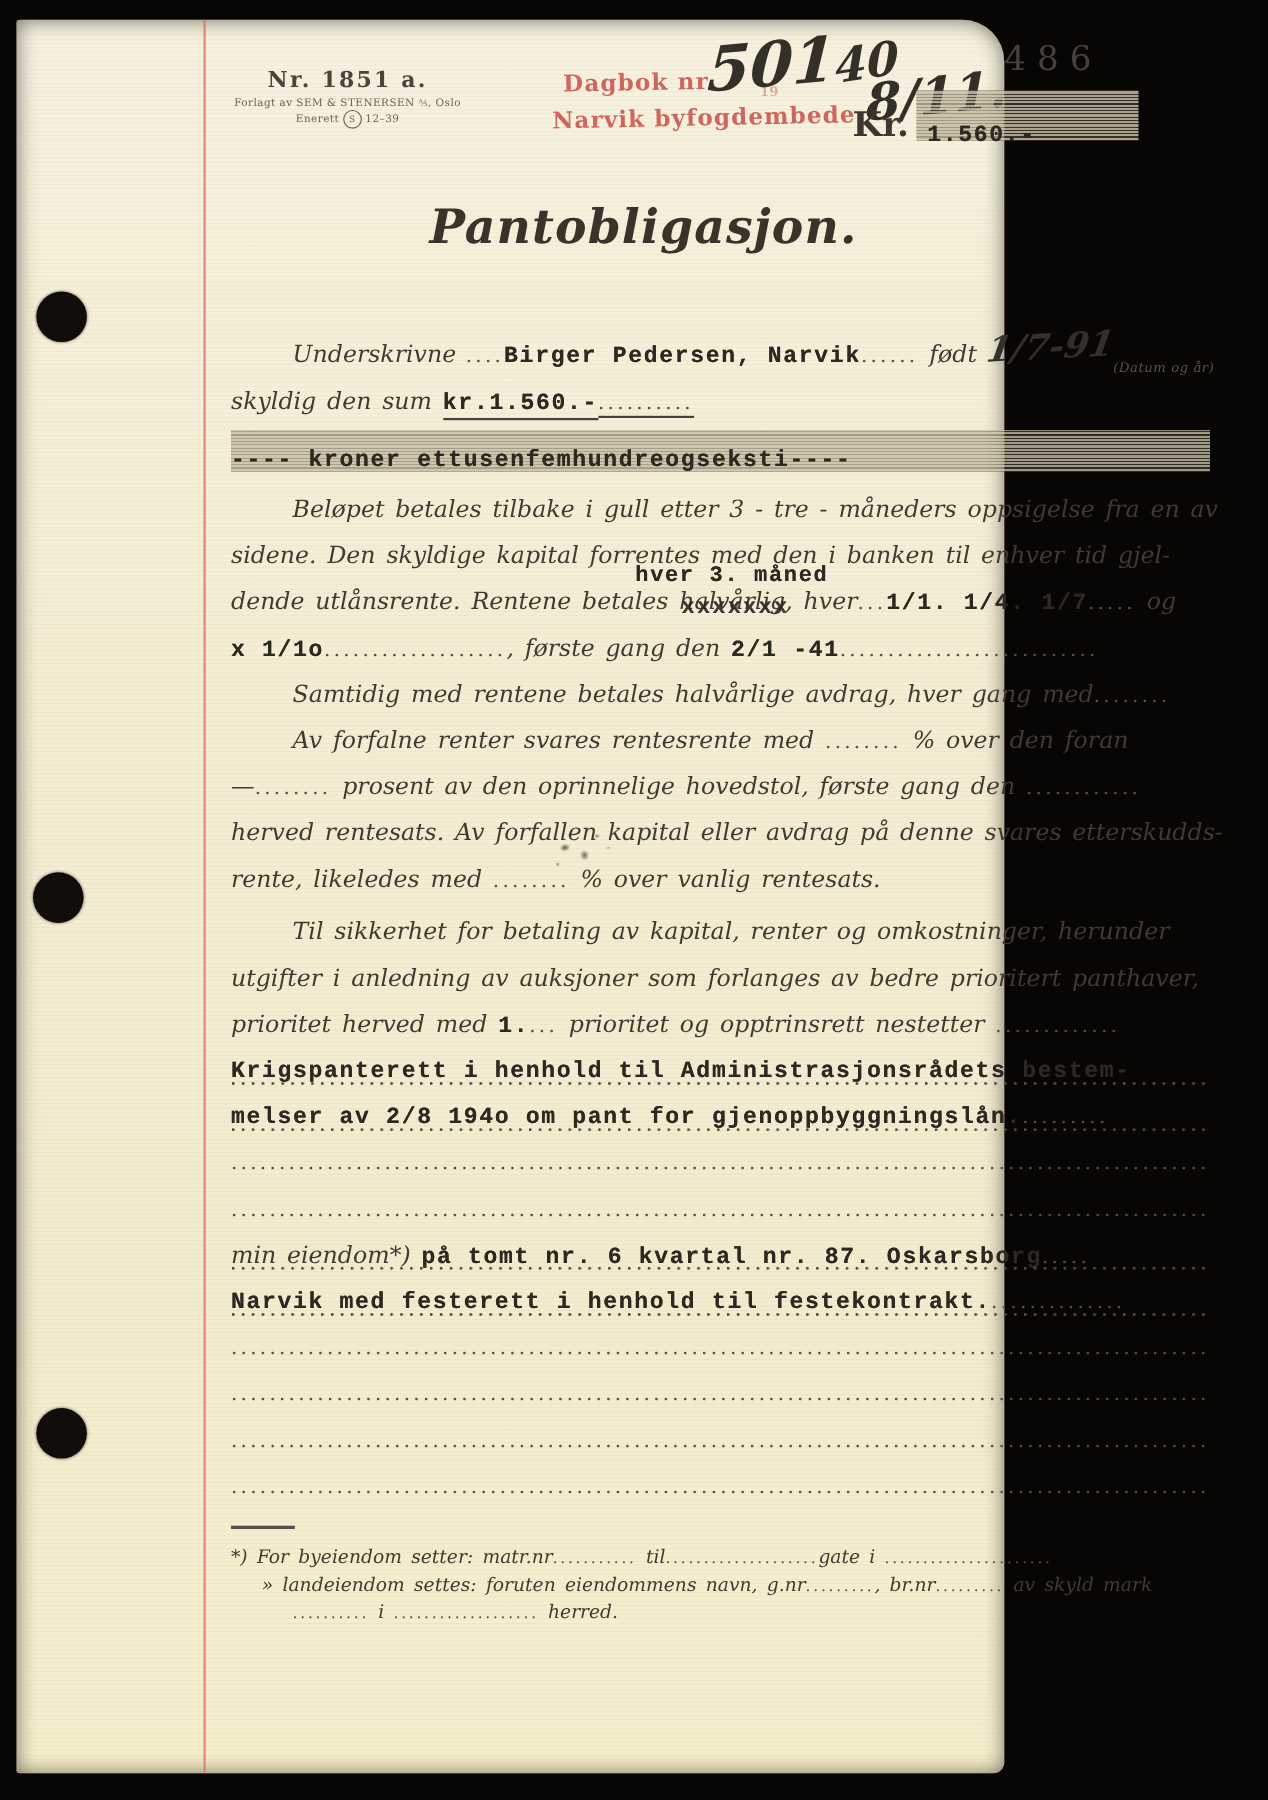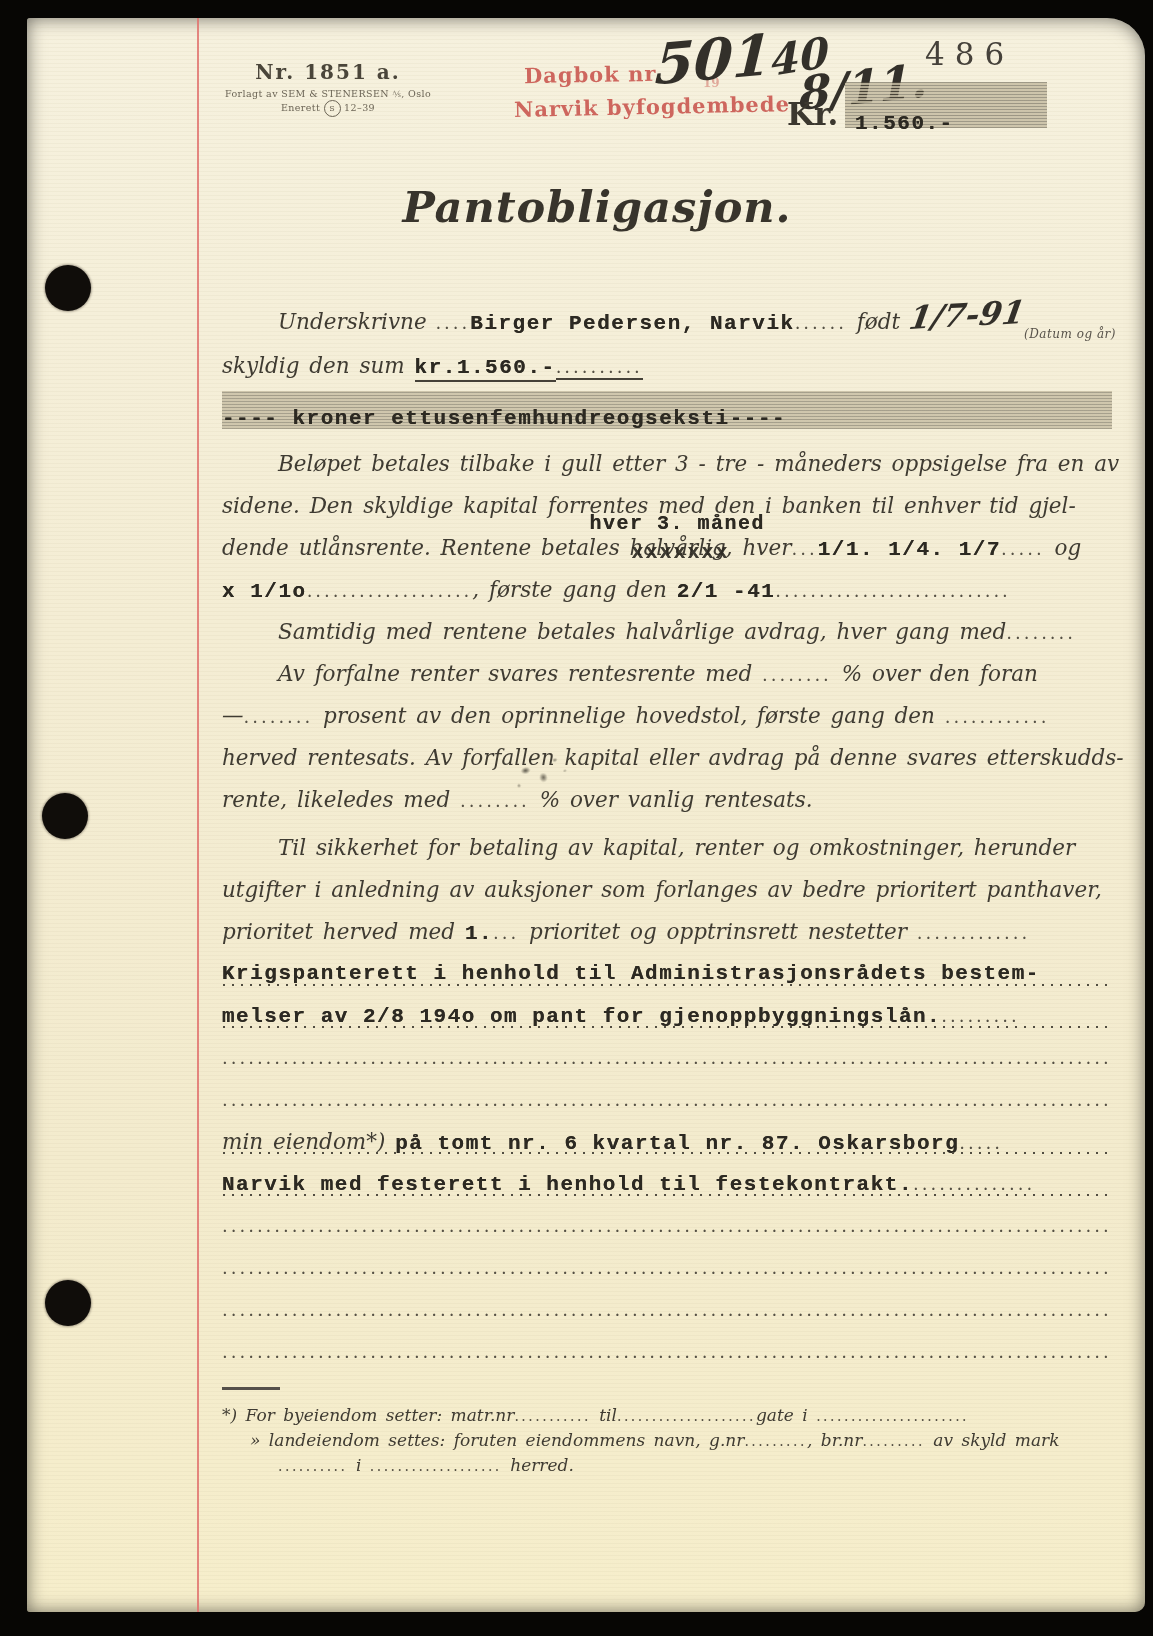--- a/index.html
+++ b/index.html
@@ -3,21 +3,21 @@
 <meta charset="utf-8">
 <style>
   html,body{margin:0;padding:0;}
   body{
     width:1153px;height:1636px;
     background:#070604;
     position:relative;overflow:hidden;
     font-family:"DejaVu Serif", serif;
   }
   .paper{
-    position:absolute;left:27px;top:18px;width:1118px;height:1594px;
+    position:absolute;left:15px;top:18px;width:898px;height:1594px;
     background:linear-gradient(180deg,#f6f1de 0%,#f4edd4 38%,#f3ebcd 72%,#f6eecb 100%);
     border-radius:3px 38px 10px 3px;
     box-shadow:0 0 18px rgba(0,0,0,.55) inset;
   }
   .paper::before{
     content:"";position:absolute;inset:0;
     background:repeating-linear-gradient(0deg, rgba(190,178,146,.10) 0 1px, transparent 1px 4px);
     border-radius:inherit;pointer-events:none;
   }
   .margin-line{position:absolute;left:170px;top:0;bottom:0;width:2px;background:#e0736e;opacity:.85;}

